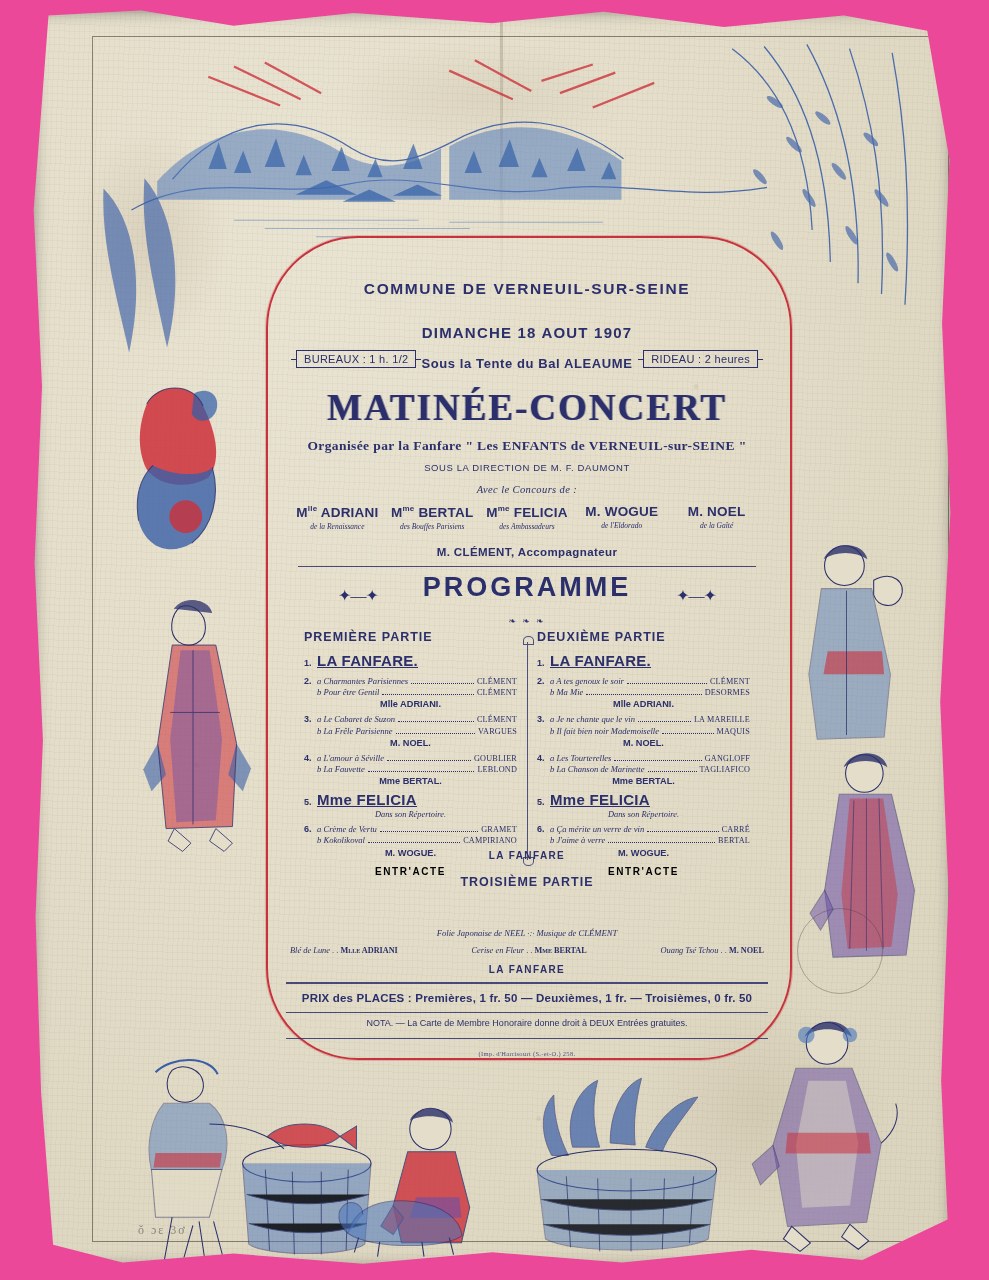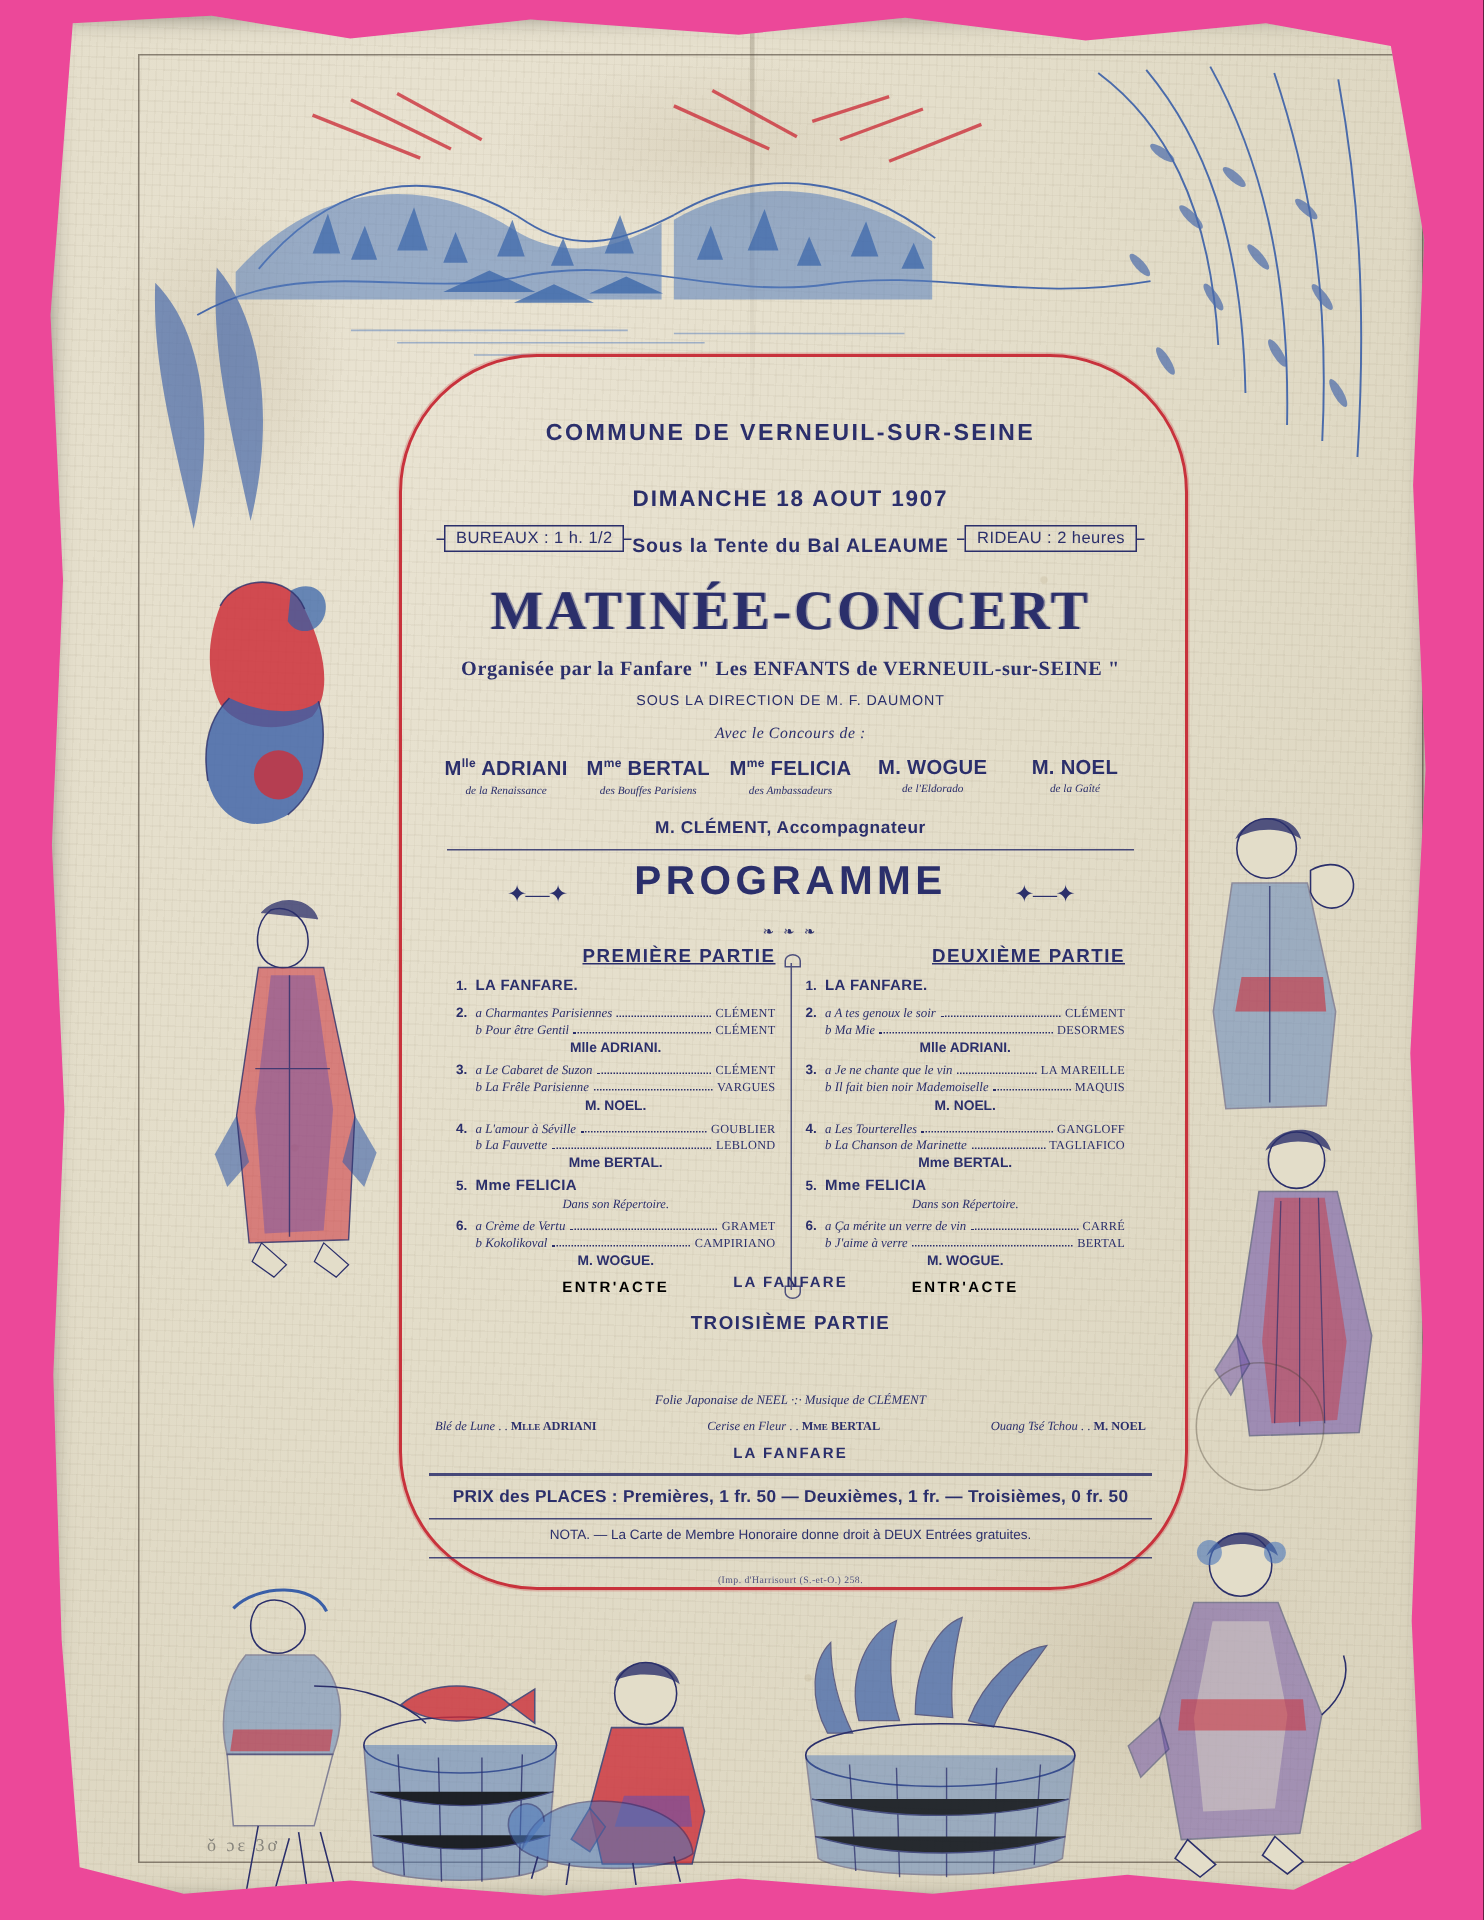--- a/index.html
+++ b/index.html
@@ -91,33 +91,33 @@
   .programme{
     left:0;right:0;top:322px;font-size:27px;font-weight:bold;letter-spacing:3px;
     font-family:"Liberation Sans",sans-serif;
   }
   .prog-orn{position:absolute;top:336px;font-size:16px;color:#2b2f6b;letter-spacing:-1px;}
   .prog-orn.l{left:58px;} .prog-orn.r{right:58px;}
   .sq{position:absolute;left:0;right:0;top:366px;text-align:center;font-size:9px;color:#2b2f6b;letter-spacing:2px;}
 
   .cols{position:absolute;left:14px;right:14px;top:380px;display:flex;}
   .col{width:50%;padding:0 10px;box-sizing:border-box;}
-  .col h4{margin:0 0 8px 0;text-align:right;font-size:12.5px;letter-spacing:1px;
-    font-family:"Liberation Sans",sans-serif;color:#2b2f6b;font-weight:bold;text-decoration:underline;}
+  .col h4{margin:0 0 8px 0;text-align:left;font-size:12.5px;letter-spacing:1px;
+    font-family:"Liberation Sans",sans-serif;color:#2b2f6b;font-weight:bold;}
   .vdiv{position:absolute;left:50%;top:12px;width:1px;height:218px;background:#2b2f6b;opacity:.8;}
   .vdiv:before{content:"";position:absolute;left:-4px;top:-6px;width:9px;height:7px;border:1px solid #2b2f6b;border-radius:50% 50% 0 0;}
   .vdiv:after{content:"";position:absolute;left:-4px;bottom:-6px;width:9px;height:7px;border:1px solid #2b2f6b;border-radius:0 0 50% 50%;}
 
   .item{margin-bottom:5px;color:#2b2f6b;}
   .ln{display:flex;align-items:baseline;font-size:8.6px;line-height:1.25;}
   .num{width:13px;font-weight:bold;font-family:"Liberation Sans",sans-serif;font-size:9px;flex:none;}
   .ttl{font-style:italic;white-space:nowrap;overflow:hidden;}
   .dots{flex:1;border-bottom:1px dotted #2b2f6b;margin:0 3px 2px 3px;min-width:6px;}
   .cmp{font-variant:small-caps;font-size:8.2px;text-align:right;flex:none;letter-spacing:.2px;}
-  .big{font-weight:bold;font-family:"Liberation Sans",sans-serif;font-size:10px;font-style:normal;letter-spacing:.3px;}
+  .big{font-weight:bold;font-family:"Liberation Sans",sans-serif;font-size:15px;font-style:normal;letter-spacing:.3px;text-decoration:underline;}
   .perf{text-align:center;font-size:9.2px;font-weight:bold;font-family:"Liberation Sans",sans-serif;margin-top:1px;}
   .rep{text-align:center;font-size:8.4px;font-style:italic;}
   .entracte{text-align:center;font-size:10px;font-weight:bold;letter-spacing:1.6px;font-family:"Liberation Sans",sans-serif;margin-top:8px;}
 
   .fanfare-mid{position:absolute;left:0;right:0;top:600px;text-align:center;font-size:10px;
     font-weight:bold;letter-spacing:1.4px;font-family:"Liberation Sans",sans-serif;color:#2b2f6b;}
 
   .troisieme{position:absolute;left:0;right:0;top:625px;text-align:center;font-size:12.5px;
     font-weight:bold;letter-spacing:1px;font-family:"Liberation Sans",sans-serif;color:#2b2f6b;}
   .carillons{position:absolute;left:0;right:0;top:646px;text-align:center;font-size:25px;

